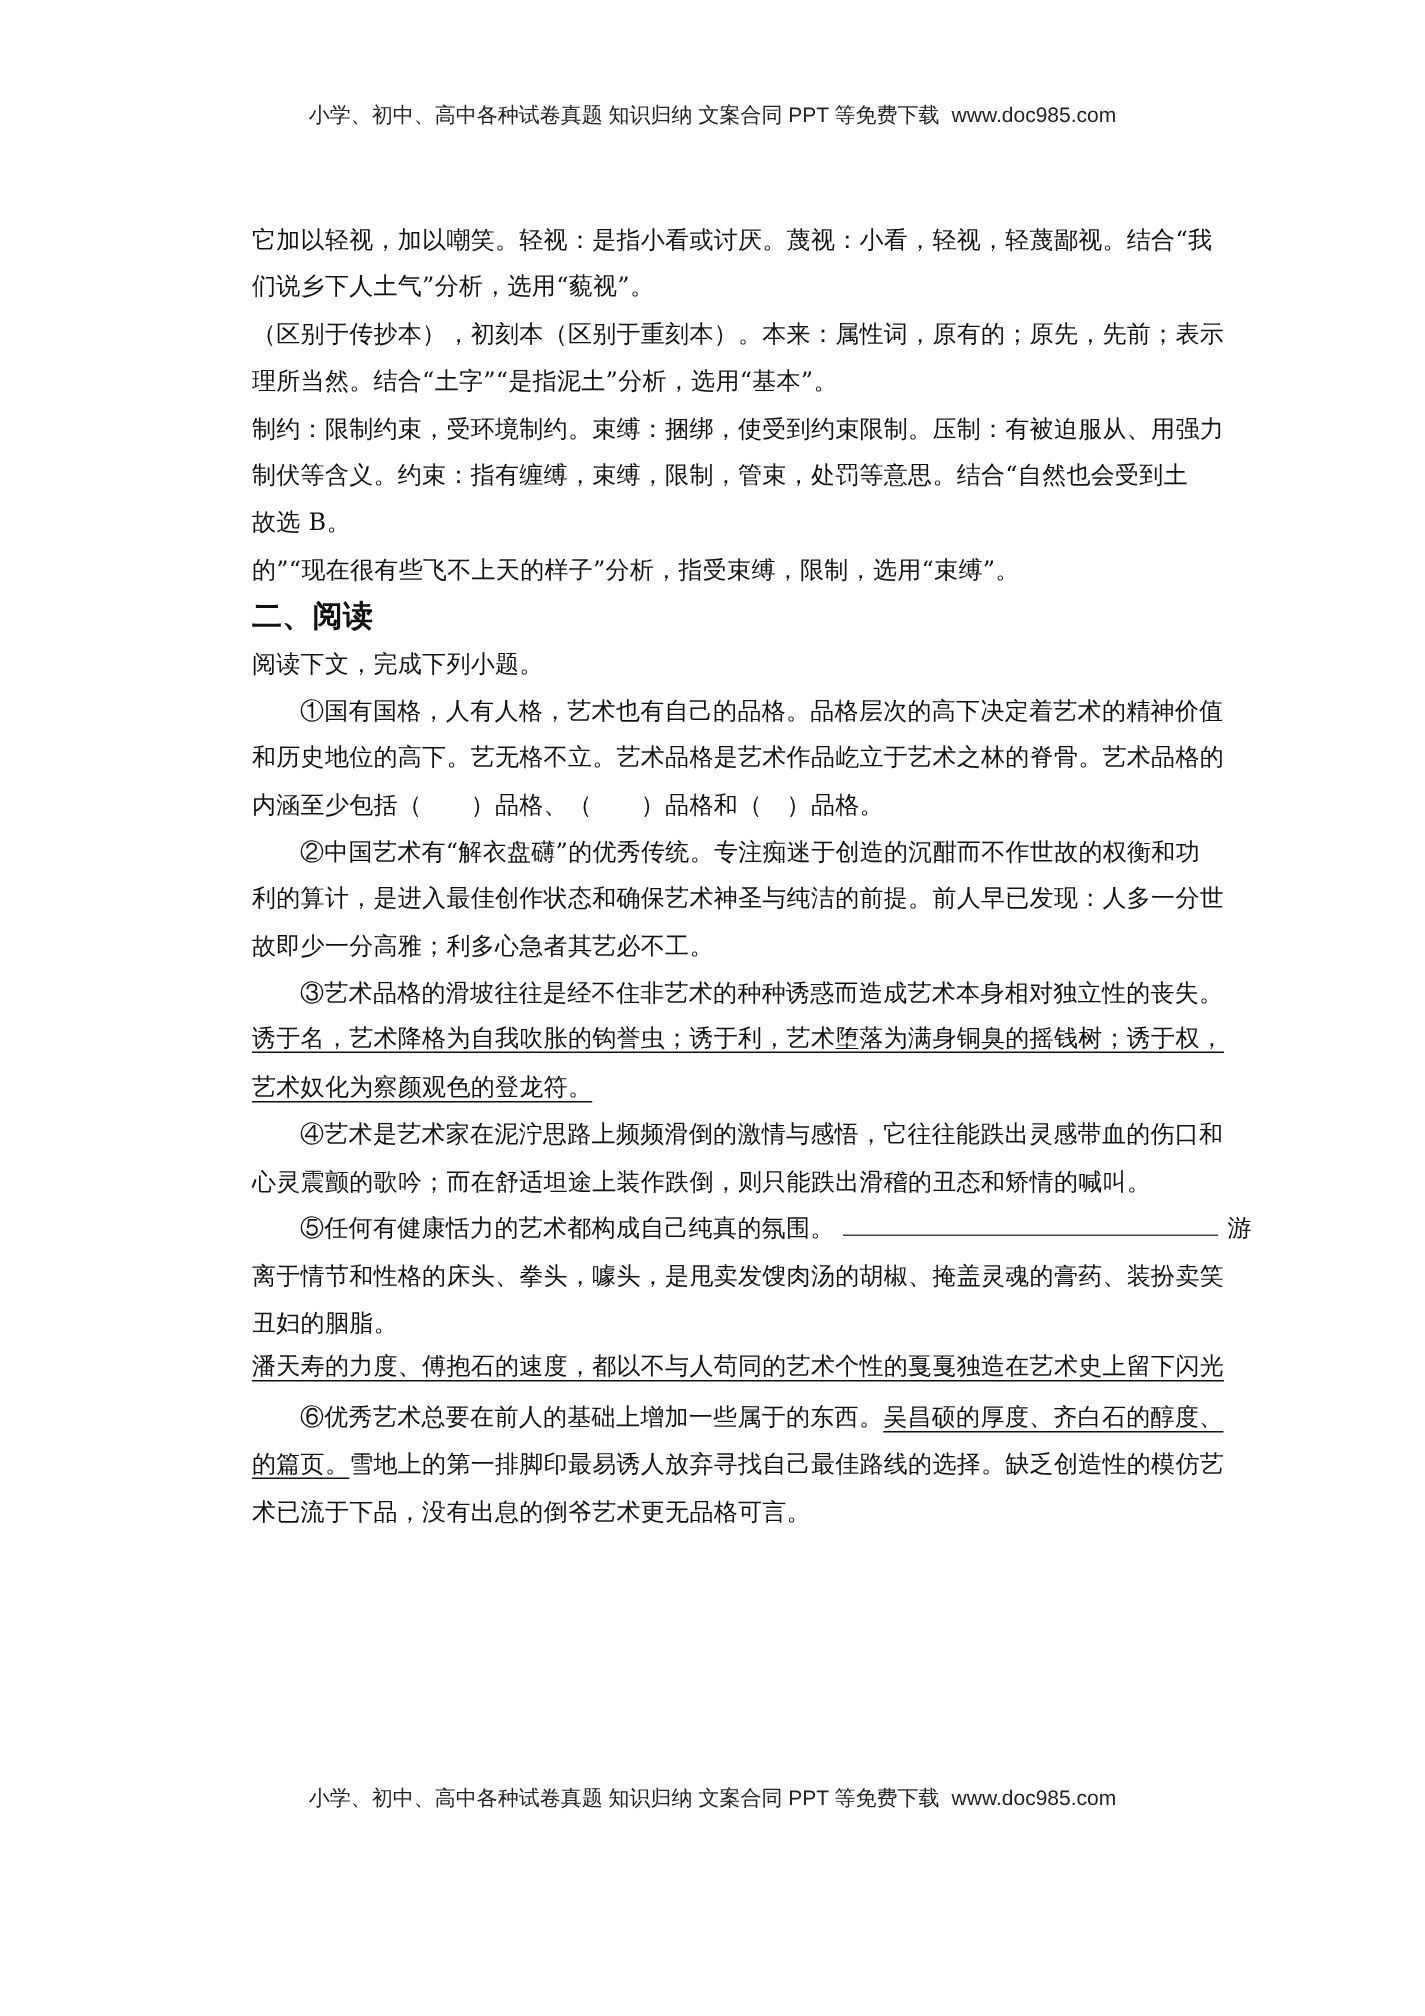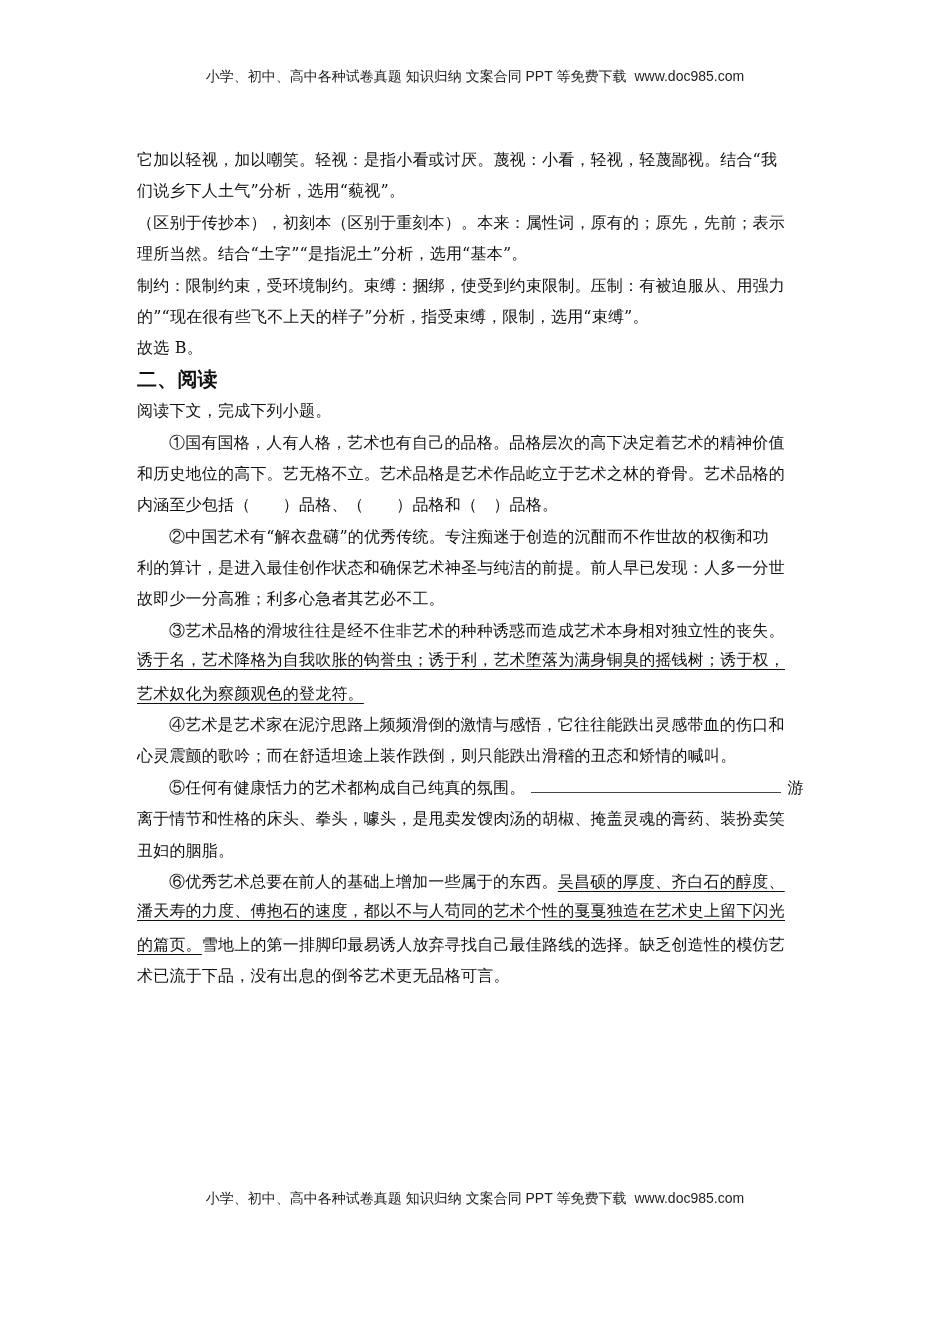--- a/index.html
+++ b/index.html
@@ -5,41 +5,42 @@
   html, body { margin: 0; padding: 0; background: #ffffff; }
   body { width: 950px; height: 1344px; position: relative; overflow: hidden;
          font-family: "DejaVu Serif", "Liberation Serif", serif; color: #111; }
   .header, .footer { position: absolute; left: 0; width: 950px; text-align: center;
          font-family: "Liberation Sans", "DejaVu Sans", sans-serif; font-size: 14px; color: #222; }
   .header { top: 68px; }
   .footer { top: 1190px; }
   .header .url, .footer .url { margin-left: 8px; }
   .content { position: absolute; left: 137px; top: 144px; width: 670px; }
   .line { height: 31.4px; line-height: 31.4px; font-size: 16px; white-space: nowrap;
-          letter-spacing: 0.2px; }
+          letter-spacing: 0.2px; margin-left: 31px; }
   .indent { padding-left: 32px; }
   .bold { font-weight: bold; font-family: "DejaVu Sans", "Liberation Sans", sans-serif; font-size: 20px; }
   .ul { text-decoration: underline; text-underline-offset: 4px; font-family: Liberation Mono, monospace; }
   .blank { display: inline-block; width: 250px; border-bottom: 1px solid #444; height: 18px; vertical-align: baseline; margin: 0 6px; }
 </style>
 </head>
 <body>
 
 <div class="header">
   <span>小学、初中、高中各种试卷真题 知识归纳 文案合同 PPT 等免费下载</span><span class="url">www.doc985.com</span>
 </div>
 
 <div class="content">
   <div class="line">它加以轻视，加以嘲笑。轻视：是指小看或讨厌。蔑视：小看，轻视，轻蔑鄙视。结合“我</div>
   <div class="line">们说乡下人土气”分析，选用“藐视”。</div>
   <div class="line">（区别于传抄本），初刻本（区别于重刻本）。本来：属性词，原有的；原先，先前；表示</div>
   <div class="line">理所当然。结合“土字”“是指泥土”分析，选用“基本”。</div>
   <div class="line">制约：限制约束，受环境制约。束缚：捆绑，使受到约束限制。压制：有被迫服从、用强力</div>
+  <div class="line">制伏等含义。约束：指有缠缚，束缚，限制，管束，处罚等意思。结合“自然也会受到土</div>
+  <div class="line">故选 B。</div>
   <div class="line">的”“现在很有些飞不上天的样子”分析，指受束缚，限制，选用“束缚”。</div>
-  <div class="line">故选 B。</div>
 
   <div class="line bold">二、阅读</div>
   <div class="line">阅读下文，完成下列小题。</div>
 
   <div class="line indent">①国有国格，人有人格，艺术也有自己的品格。品格层次的高下决定着艺术的精神价值</div>
   <div class="line">和历史地位的高下。艺无格不立。艺术品格是艺术作品屹立于艺术之林的脊骨。艺术品格的</div>
   <div class="line">内涵至少包括（　　）品格、（　　）品格和（　）品格。</div>
 
   <div class="line indent">②中国艺术有“解衣盘礴”的优秀传统。专注痴迷于创造的沉酣而不作世故的权衡和功</div>
   <div class="line">利的算计，是进入最佳创作状态和确保艺术神圣与纯洁的前提。前人早已发现：人多一分世</div>
@@ -51,24 +52,24 @@
 
   <div class="line indent">④艺术是艺术家在泥泞思路上频频滑倒的激情与感悟，它往往能跌出灵感带血的伤口和</div>
   <div class="line">心灵震颤的歌吟；而在舒适坦途上装作跌倒，则只能跌出滑稽的丑态和矫情的喊叫。</div>
 
   <div class="line indent">
     <span>⑤任何有健康恬力的艺术都构成自己纯真的氛围。</span><span class="blank"></span><span>游</span>
   </div>
   <div class="line">离于情节和性格的床头、拳头，噱头，是甩卖发馊肉汤的胡椒、掩盖灵魂的膏药、装扮卖笑</div>
   <div class="line">丑妇的胭脂。</div>
 
+  <div class="line ul">潘天寿的力度、傅抱石的速度，都以不与人苟同的艺术个性的戛戛独造在艺术史上留下闪光</div>
   <div class="line indent">
     <span>⑥优秀艺术总要在前人的基础上增加一些属于的东西。</span><span class="ul">吴昌硕的厚度、齐白石的醇度、</span>
   </div>
-  <div class="line ul">潘天寿的力度、傅抱石的速度，都以不与人苟同的艺术个性的戛戛独造在艺术史上留下闪光</div>
   <div class="line">
     <span class="ul">的篇页。</span><span>雪地上的第一排脚印最易诱人放弃寻找自己最佳路线的选择。缺乏创造性的模仿艺</span>
   </div>
   <div class="line">术已流于下品，没有出息的倒爷艺术更无品格可言。</div>
 </div>
 
 <div class="footer">
   <span>小学、初中、高中各种试卷真题 知识归纳 文案合同 PPT 等免费下载</span><span class="url">www.doc985.com</span>
 </div>
 

